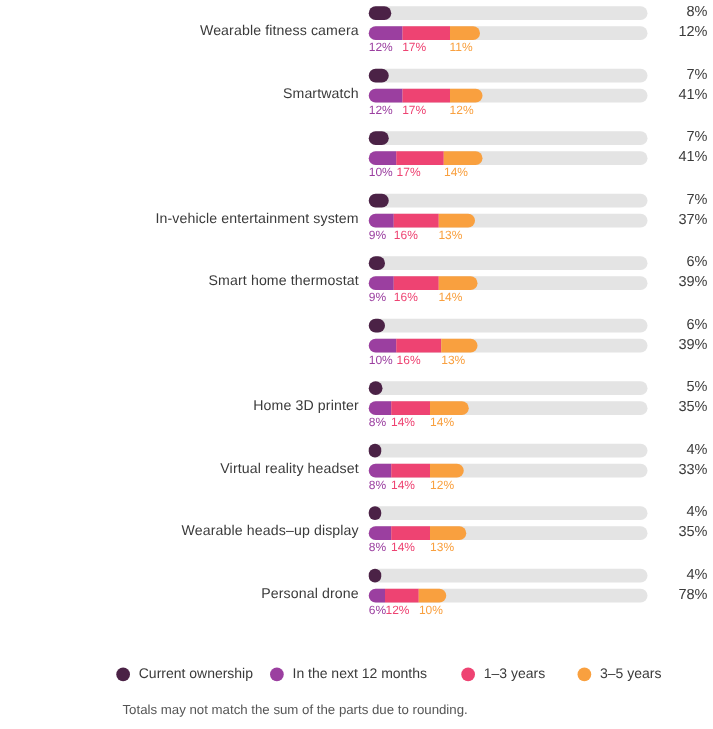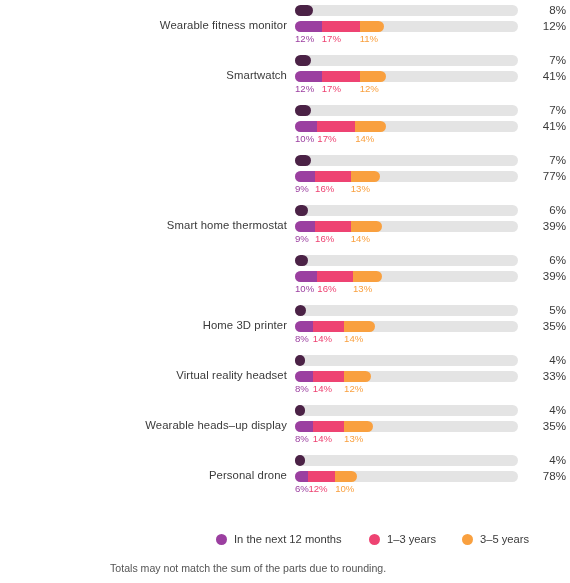--- a/index.html
+++ b/index.html
@@ -61,31 +61,31 @@
   }
   .legend-item{
     position:absolute;top:0;display:flex;align-items:center;height:22px;
   }
   .legend-dot{
     width:11px;height:11px;border-radius:50%;margin-right:7px;flex:0 0 auto;
   }
   .legend-text{font-size:11.2px;color:#3a3a3a;white-space:nowrap;}
 
   .footnote{
-    position:absolute;left:110px;top:562px;
+    position:absolute;left:98px;top:562px;
     font-size:10.6px;color:#555555;white-space:nowrap;
   }
 </style>
 </head>
 <body>
 
 <div class="chart">
   <div class="rows" id="rows-container">
       <div class="row">
-        <div class="row-label">Wearable fitness monitor</div>
+        <div class="row-label">Wearable fitness camera</div>
         <div class="bars">
           <div class="track t-top">
             <div class="seg own" style="width: 17.84px; background: rgb(75, 34, 70);"></div>
           </div>
           <div class="track t-bot">
             <div class="seg s1" style="width: 26.76px; background: rgb(155, 63, 160);"></div>
             <div class="seg s2" style="left: 26.76px; width: 37.91px; background: rgb(238, 67, 114);"></div>
             <div class="seg s3" style="left: 64.67px; width: 24.53px; background: rgb(249, 160, 63);"></div>
           </div>
           <div class="sublabels">
@@ -136,38 +136,39 @@
             <div class="sub" style="left: 22.3px; color: rgb(238, 67, 114);">17%</div>
             <div class="sub" style="left: 60.21px; color: rgb(249, 160, 63);">14%</div>
           </div>
         </div>
         <div class="row-values">
           <div class="val v-top">7%</div>
           <div class="val v-bot">41%</div>
         </div>
       </div>
       <div class="row">
+        <div class="row-label">In-vehicle entertainment system</div>
         <div class="bars">
           <div class="track t-top">
             <div class="seg own" style="width: 15.61px; background: rgb(75, 34, 70);"></div>
           </div>
           <div class="track t-bot">
             <div class="seg s1" style="width: 20.07px; background: rgb(155, 63, 160);"></div>
             <div class="seg s2" style="left: 20.07px; width: 35.68px; background: rgb(238, 67, 114);"></div>
             <div class="seg s3" style="left: 55.75px; width: 28.99px; background: rgb(249, 160, 63);"></div>
           </div>
           <div class="sublabels">
             <div class="sub" style="left: 0px; color: rgb(155, 63, 160);">9%</div>
             <div class="sub" style="left: 20.07px; color: rgb(238, 67, 114);">16%</div>
             <div class="sub" style="left: 55.75px; color: rgb(249, 160, 63);">13%</div>
           </div>
         </div>
         <div class="row-values">
           <div class="val v-top">7%</div>
-          <div class="val v-bot">77%</div>
+          <div class="val v-bot">37%</div>
         </div>
       </div>
       <div class="row">
         <div class="row-label">Smart home thermostat</div>
         <div class="bars">
           <div class="track t-top">
             <div class="seg own" style="width: 13.38px; background: rgb(75, 34, 70);"></div>
           </div>
           <div class="track t-bot">
             <div class="seg s1" style="width: 20.07px; background: rgb(155, 63, 160);"></div>
@@ -290,20 +291,24 @@
           </div>
         </div>
         <div class="row-values">
           <div class="val v-top">4%</div>
           <div class="val v-bot">78%</div>
         </div>
       </div>
     </div>
 
   <div class="legend" id="legend-container">
+      <div class="legend-item" style="left: 93px;">
+        <span class="legend-dot" style="background: rgb(75, 34, 70);"></span>
+        <span class="legend-text">Current ownership</span>
+      </div>
       <div class="legend-item" style="left: 216px;">
         <span class="legend-dot" style="background: rgb(155, 63, 160);"></span>
         <span class="legend-text">In the next 12 months</span>
       </div>
       <div class="legend-item" style="left: 369px;">
         <span class="legend-dot" style="background: rgb(238, 67, 114);"></span>
         <span class="legend-text">1–3 years</span>
       </div>
       <div class="legend-item" style="left: 462px;">
         <span class="legend-dot" style="background: rgb(249, 160, 63);"></span>

